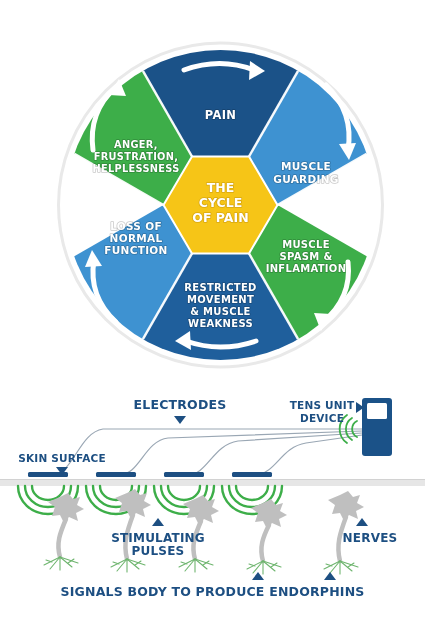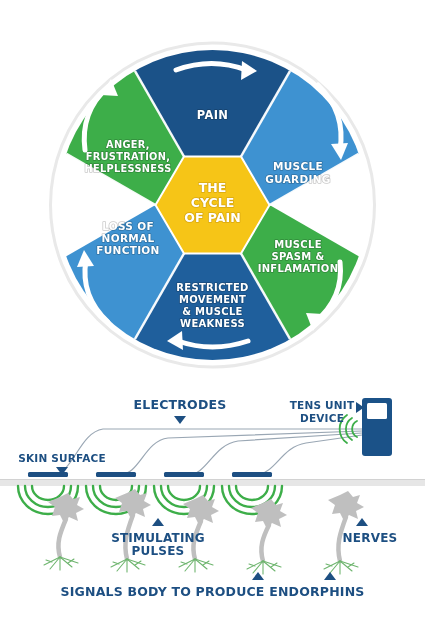--- a/index.html
+++ b/index.html
@@ -6,21 +6,21 @@
   body{
     width:425px;height:635px;
     background:#ffffff;
     font-family:"Liberation Sans", sans-serif;
     overflow:hidden;
     position:relative;
   }
   .infographic{position:relative;width:425px;height:635px;}
 
   
-  .cycle-section{position:absolute;left:0;top:0;width:347px;height:385px;}
+  .cycle-section{position:absolute;left:8px;top:0;width:347px;height:385px;}
   .cycle-svg{position:absolute;left:0;top:0;}
 
   .seg-label{
     font-family:"DejaVu Sans", sans-serif;
     font-weight:bold;
     fill:#ffffff;
     text-anchor:middle;
     letter-spacing:0.3px;
     paint-order:stroke fill;
   }

